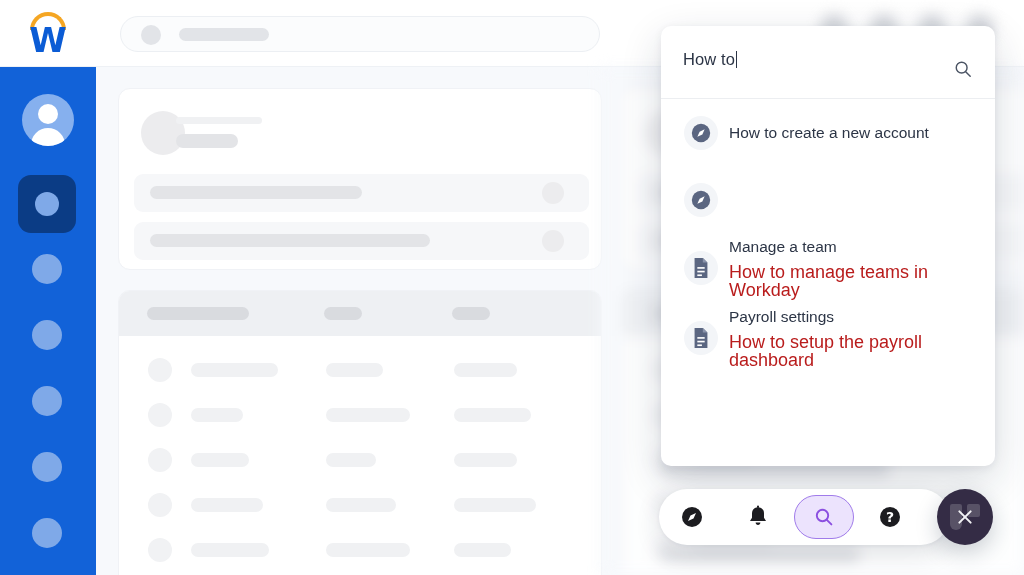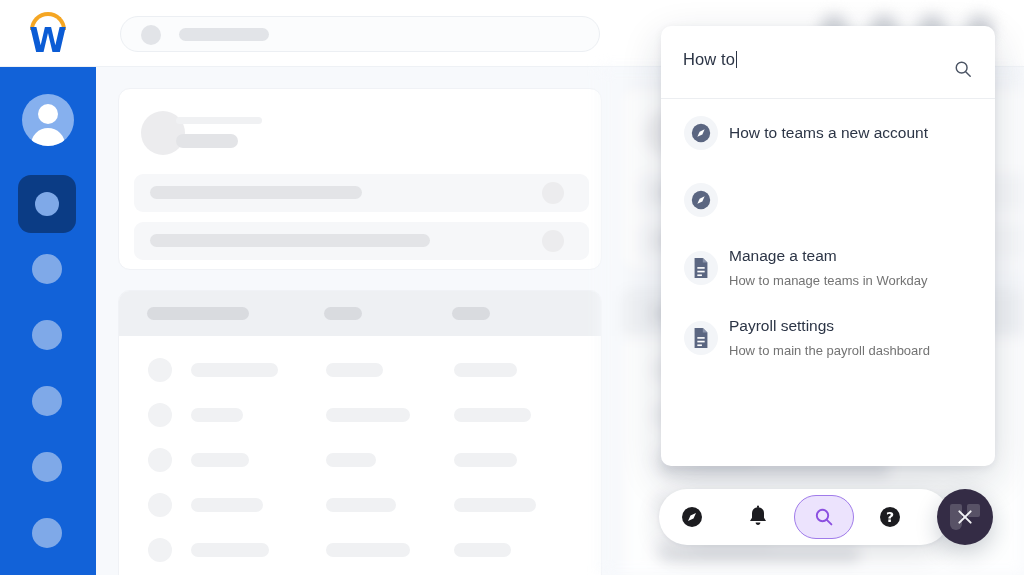--- a/index.html
+++ b/index.html
@@ -144,21 +144,21 @@
     width: 34px; height: 34px; border-radius: 50%;
     background: #f3f5f8;
     display: flex; align-items: center; justify-content: center;
   }
   .ri-texts { position: absolute; left: 68px; top: 50%; transform: translateY(-50%); }
   .ri-title {
     font-size: 15.5px; color: #2c3546; line-height: 20px;
     font-family: "Liberation Sans", sans-serif;
   }
   .ri-sub {
-    font-size: 13px; color: #737373; line-height: 18px; margin-top: 6px;
+    font-size: 18px; color: #b91c1c; line-height: 18px; margin-top: 6px;
     font-family: "Liberation Sans", sans-serif;
   }
 
   
   .toolbar {
     position: absolute; left: 659px; top: 489px; width: 290px; height: 56px;
     background: #ffffff; border-radius: 28px;
     box-shadow: 0 8px 26px rgba(25,35,60,.14), 0 1px 4px rgba(25,35,60,.06);
     display: flex; align-items: center;
   }
@@ -335,21 +335,21 @@
     <div class="results">
 
       <div class="result-item">
         <div class="ri-icon">
           <svg width="22" height="22" viewBox="0 0 24 24">
             <circle cx="12" cy="12" r="10" fill="#5b6681"></circle>
             <path d="M16 8 L10.5 10.5 L8 16 L13.5 13.5 Z" fill="#ffffff"></path>
           </svg>
         </div>
         <div class="ri-texts">
-          <div class="ri-title">How to teams a new account</div>
+          <div class="ri-title">How to create a new account</div>
         </div>
       </div>
 
       <div class="result-item">
         <div class="ri-icon">
           <svg width="22" height="22" viewBox="0 0 24 24">
             <circle cx="12" cy="12" r="10" fill="#5b6681"></circle>
             <path d="M16 8 L10.5 10.5 L8 16 L13.5 13.5 Z" fill="#ffffff"></path>
           </svg>
         </div>
@@ -376,21 +376,21 @@
           <svg width="20" height="22" viewBox="0 0 20 24">
             <path d="M3 1 h9 l5 5 v17 h-14 z" fill="#5b6681"></path>
             <path d="M12 1 v5 h5 z" fill="#8a93aa"></path>
             <rect x="6" y="11" width="8" height="1.8" fill="#ffffff"></rect>
             <rect x="6" y="15" width="8" height="1.8" fill="#ffffff"></rect>
             <rect x="6" y="19" width="5" height="1.8" fill="#ffffff"></rect>
           </svg>
         </div>
         <div class="ri-texts">
           <div class="ri-title">Payroll settings</div>
-          <div class="ri-sub">How to main the payroll dashboard</div>
+          <div class="ri-sub">How to setup the payroll dashboard</div>
         </div>
       </div>
 
 
     </div>
   </div>
 
   <div class="toolbar">
     <div class="tb-btn">
       <svg width="24" height="24" viewBox="0 0 24 24">

